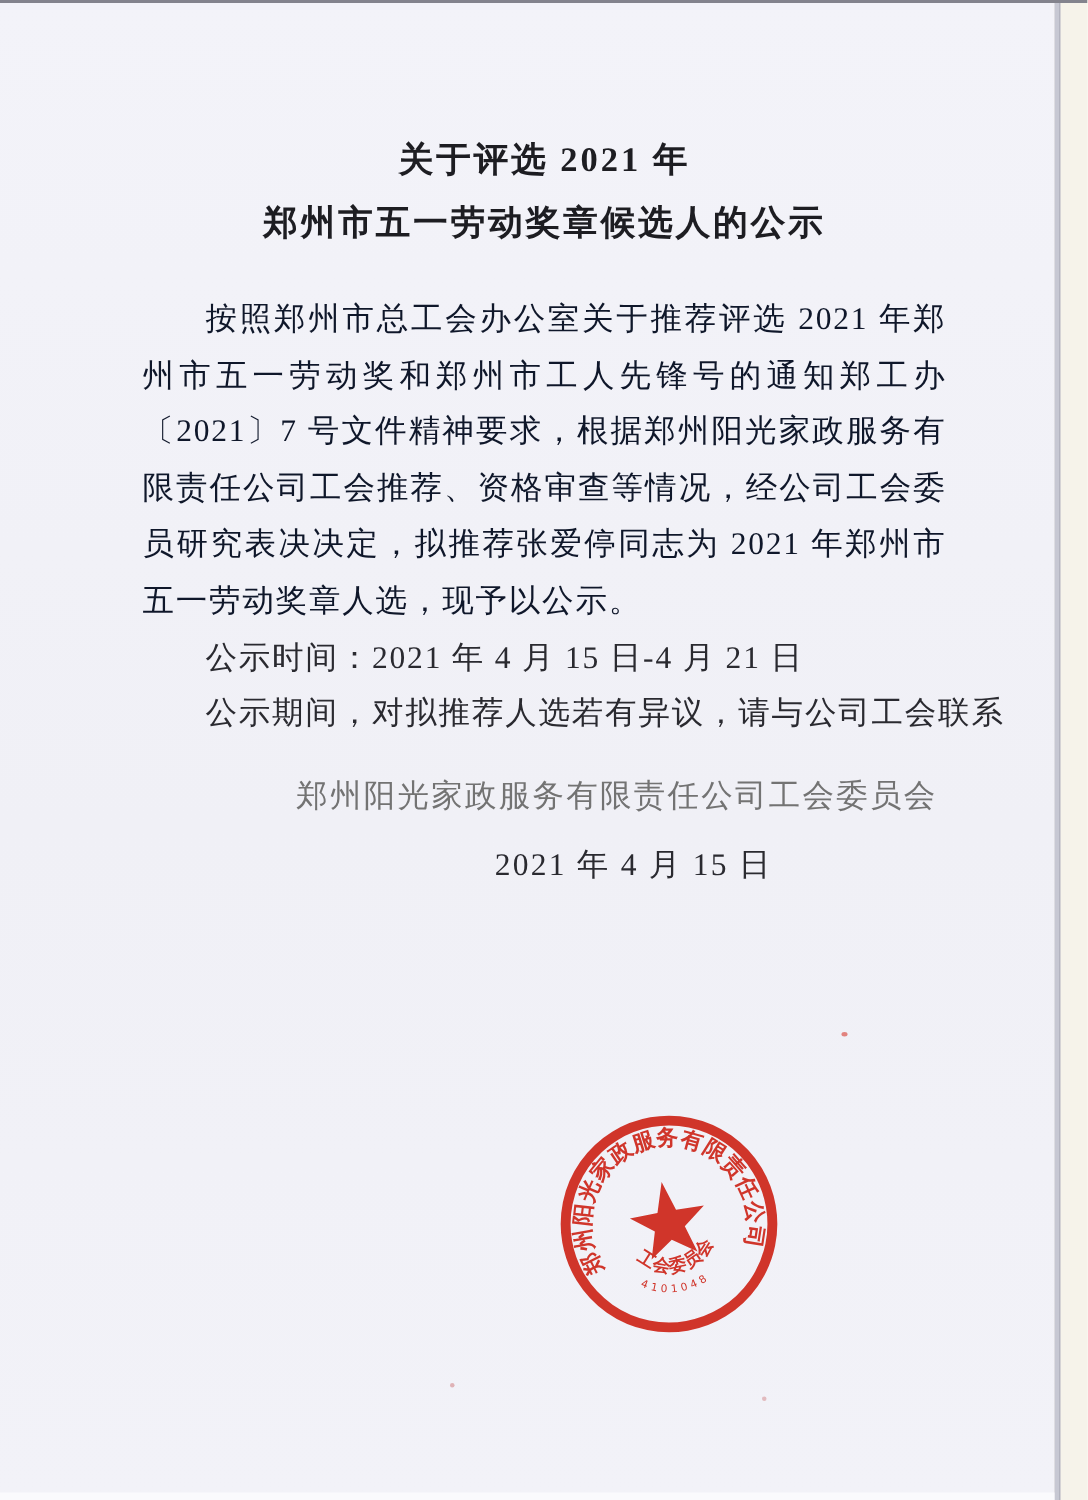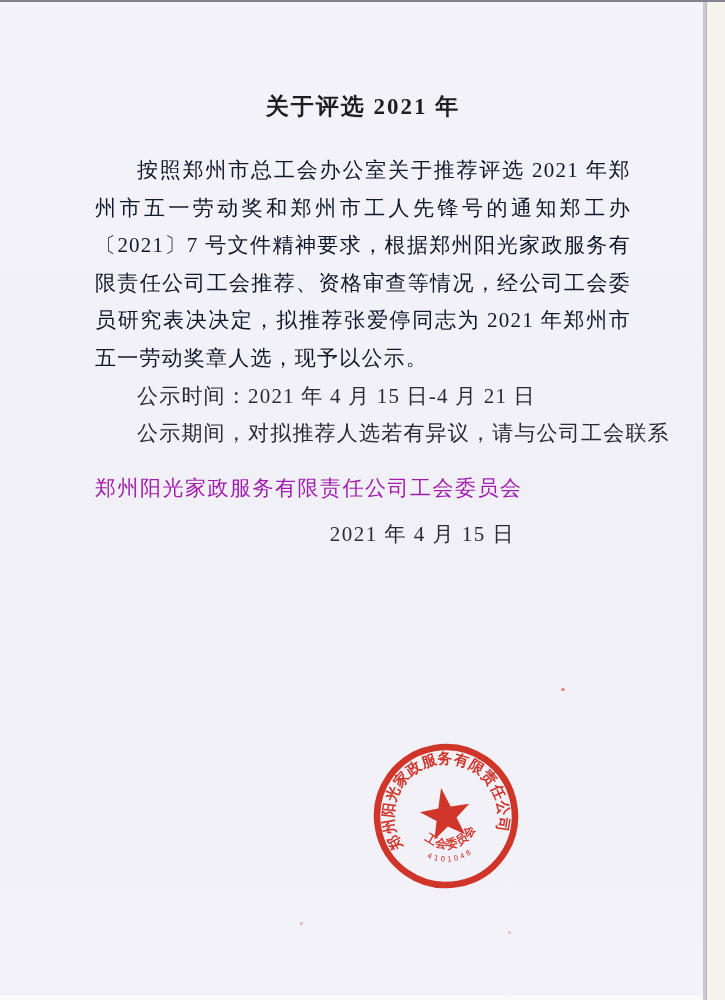--- a/index.html
+++ b/index.html
@@ -40,21 +40,21 @@
     font-size: 21px; line-height: 37.6px; letter-spacing: 1.2px;
     text-align: justify; text-indent: 2em; color: #0f172a;
   }
   .info-line {
     font-size: 21px; line-height: 37.6px; letter-spacing: 1.2px;
     text-indent: 2em; color: #2a2a30; white-space: nowrap;
   }
   .sig-block { margin-top: 20px; }
   .sig-line {
     font-size: 21px; letter-spacing: 1.5px; line-height: 30px;
-    text-align: left; padding-right: 6px; color: #a21caf;
+    text-align: right; padding-right: 6px; color: #737373;
     position: relative; z-index: 2;
   }
   .date-line {
     font-size: 21px; letter-spacing: 1.5px; line-height: 30px;
     margin-top: 16px; text-align: right; padding-right: 116px; color: #2a2a30;
     position: relative; z-index: 2;
   }
   .seal {
     position: absolute; left: 371px; top: 741px;
     width: 150px; height: 150px;
@@ -74,20 +74,21 @@
 <div class="scan-top-line"></div>
 
 <div class="paper">
   <div class="paper-bottom-edge"></div>
 </div>
 
 <div class="content">
 
   <div class="doc-title">
     <div class="t-line">关于评选 2021 年</div>
+    <div class="t-line">郑州市五一劳动奖章候选人的公示</div>
   </div>
 
   <div class="body-text">
     <p class="para">按照郑州市总工会办公室关于推荐评选 2021 年郑州市五一劳动奖和郑州市工人先锋号的通知郑工办〔2021〕7 号文件精神要求，根据郑州阳光家政服务有限责任公司工会推荐、资格审查等情况，经公司工会委员研究表决决定，拟推荐张爱停同志为 2021 年郑州市五一劳动奖章人选，现予以公示。</p>
     <p class="info-line">公示时间：2021 年 4 月 15 日-4 月 21 日</p>
     <p class="info-line">公示期间，对拟推荐人选若有异议，请与公司工会联系</p>
   </div>
 
   <div class="sig-block">
     <div class="sig-line">郑州阳光家政服务有限责任公司工会委员会</div>

